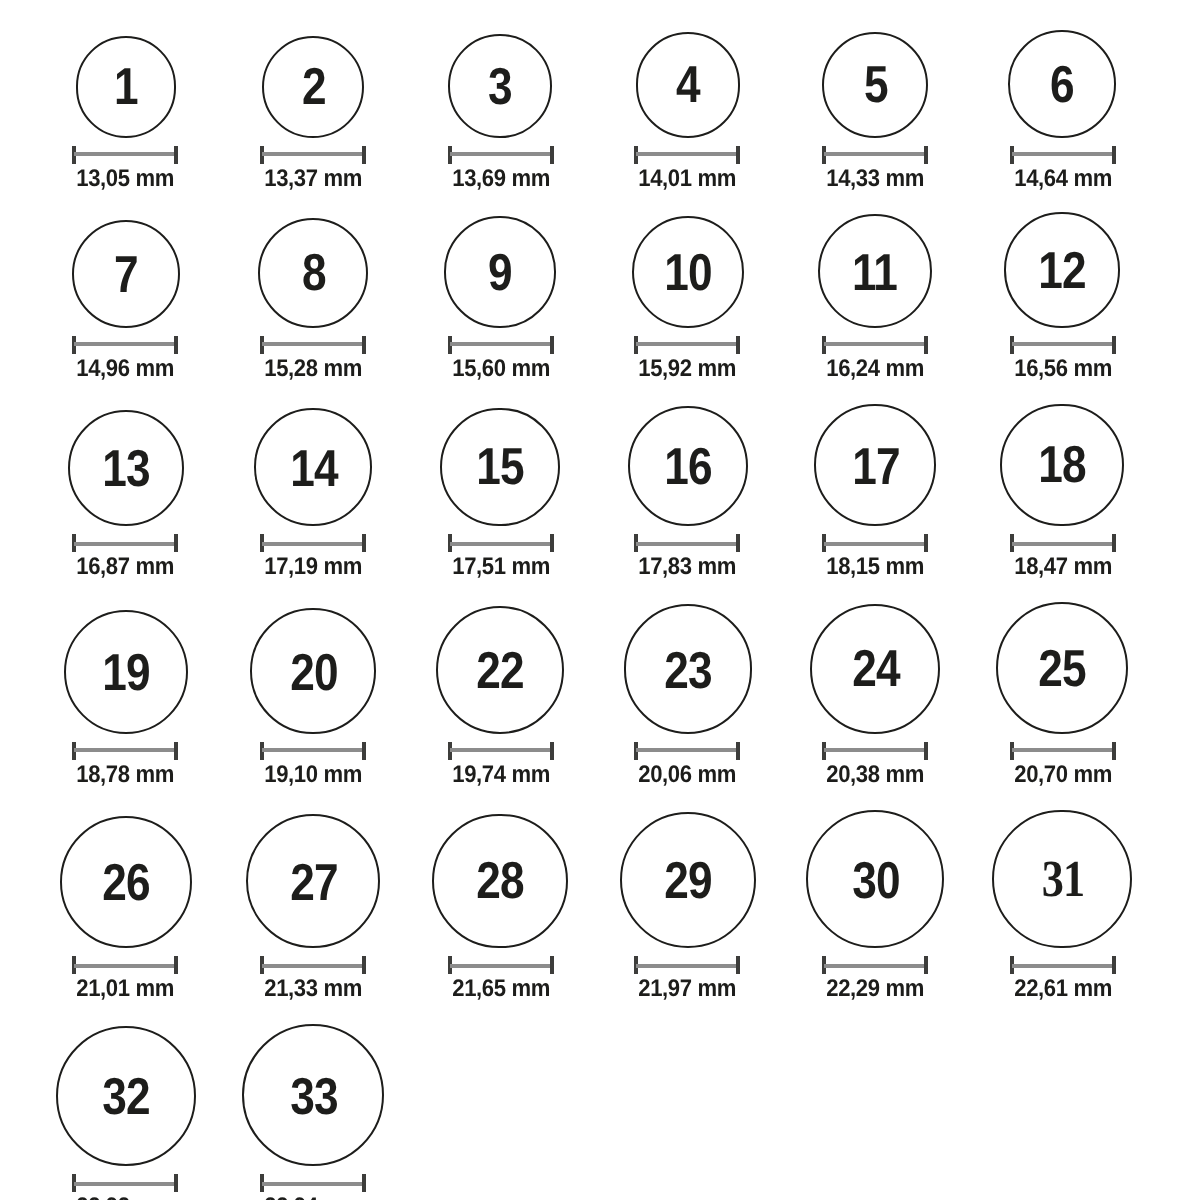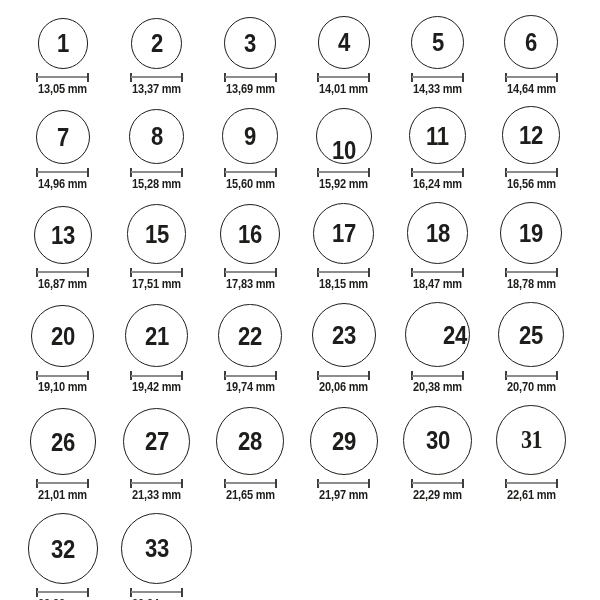--- a/index.html
+++ b/index.html
@@ -186,21 +186,21 @@
     </div>
     <div class="measure">
       <span class="tick left"></span>
       <span class="bar"></span>
       <span class="tick right"></span>
     </div>
     <div class="label">15,60 mm</div>
   </div>
 
   <div class="cell">
-    <div class="circle" style="width: 56.3px; height: 56.3px; align-items: flex-end;">
+    <div class="circle" style="width: 56.3px; height: 56.3px;">
       <span class="num">10</span>
     </div>
     <div class="measure">
       <span class="tick left"></span>
       <span class="bar"></span>
       <span class="tick right"></span>
     </div>
     <div class="label">15,92 mm</div>
   </div>
 
@@ -233,20 +233,31 @@
       <span class="num">13</span>
     </div>
     <div class="measure">
       <span class="tick left"></span>
       <span class="bar"></span>
       <span class="tick right"></span>
     </div>
     <div class="label">16,87 mm</div>
   </div>
 
+  <div class="cell">
+    <div class="circle" style="width: 58.8px; height: 58.8px;">
+      <span class="num">14</span>
+    </div>
+    <div class="measure">
+      <span class="tick left"></span>
+      <span class="bar"></span>
+      <span class="tick right"></span>
+    </div>
+    <div class="label">17,19 mm</div>
+  </div>
 
   <div class="cell">
     <div class="circle" style="width: 59.5px; height: 59.5px;">
       <span class="num">15</span>
     </div>
     <div class="measure">
       <span class="tick left"></span>
       <span class="bar"></span>
       <span class="tick right"></span>
     </div>
@@ -306,31 +317,20 @@
       <span class="num">20</span>
     </div>
     <div class="measure">
       <span class="tick left"></span>
       <span class="bar"></span>
       <span class="tick right"></span>
     </div>
     <div class="label">19,10 mm</div>
   </div>
 
-  <div class="cell">
-    <div class="circle" style="width: 63.3px; height: 63.3px;">
-      <span class="num">21</span>
-    </div>
-    <div class="measure">
-      <span class="tick left"></span>
-      <span class="bar"></span>
-      <span class="tick right"></span>
-    </div>
-    <div class="label">19,42 mm</div>
-  </div>
 
   <div class="cell">
     <div class="circle" style="width: 63.9px; height: 63.9px;">
       <span class="num">22</span>
     </div>
     <div class="measure">
       <span class="tick left"></span>
       <span class="bar"></span>
       <span class="tick right"></span>
     </div>
@@ -343,21 +343,21 @@
     </div>
     <div class="measure">
       <span class="tick left"></span>
       <span class="bar"></span>
       <span class="tick right"></span>
     </div>
     <div class="label">20,06 mm</div>
   </div>
 
   <div class="cell">
-    <div class="circle" style="width: 65.2px; height: 65.2px; justify-content: flex-end;">
+    <div class="circle" style="width: 65.2px; height: 65.2px;">
       <span class="num">24</span>
     </div>
     <div class="measure">
       <span class="tick left"></span>
       <span class="bar"></span>
       <span class="tick right"></span>
     </div>
     <div class="label">20,38 mm</div>
   </div>
 

